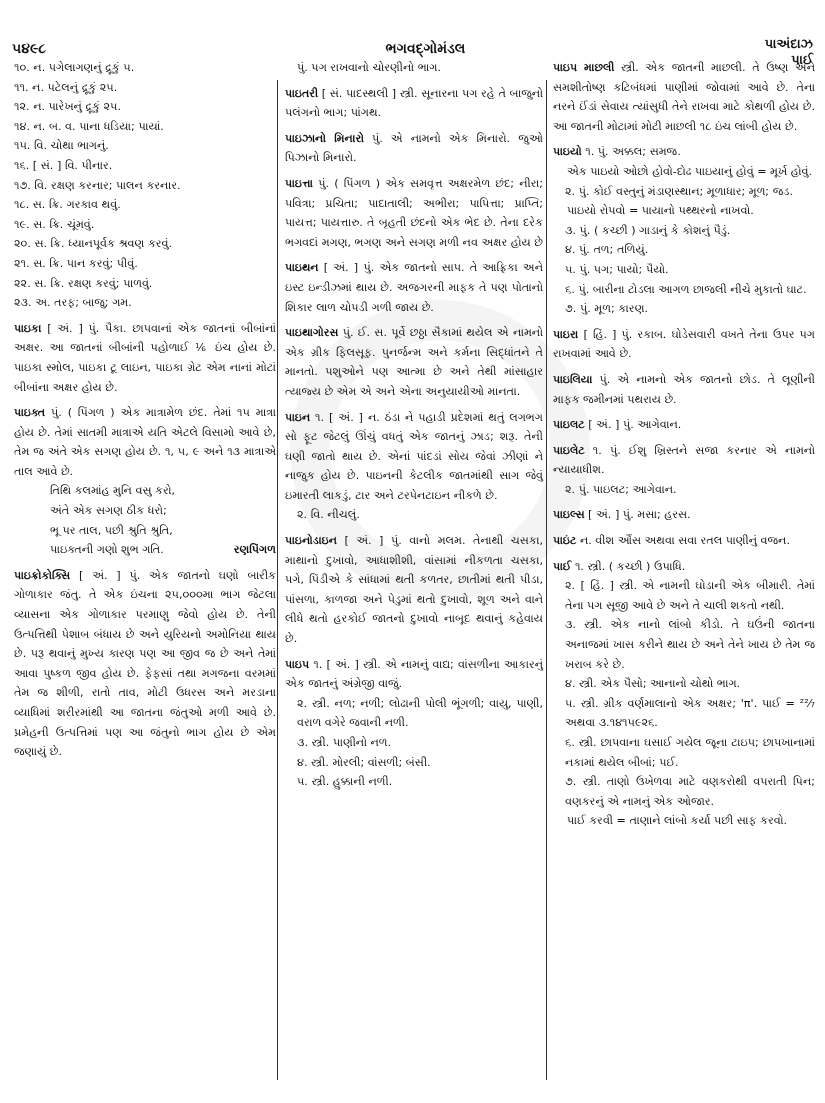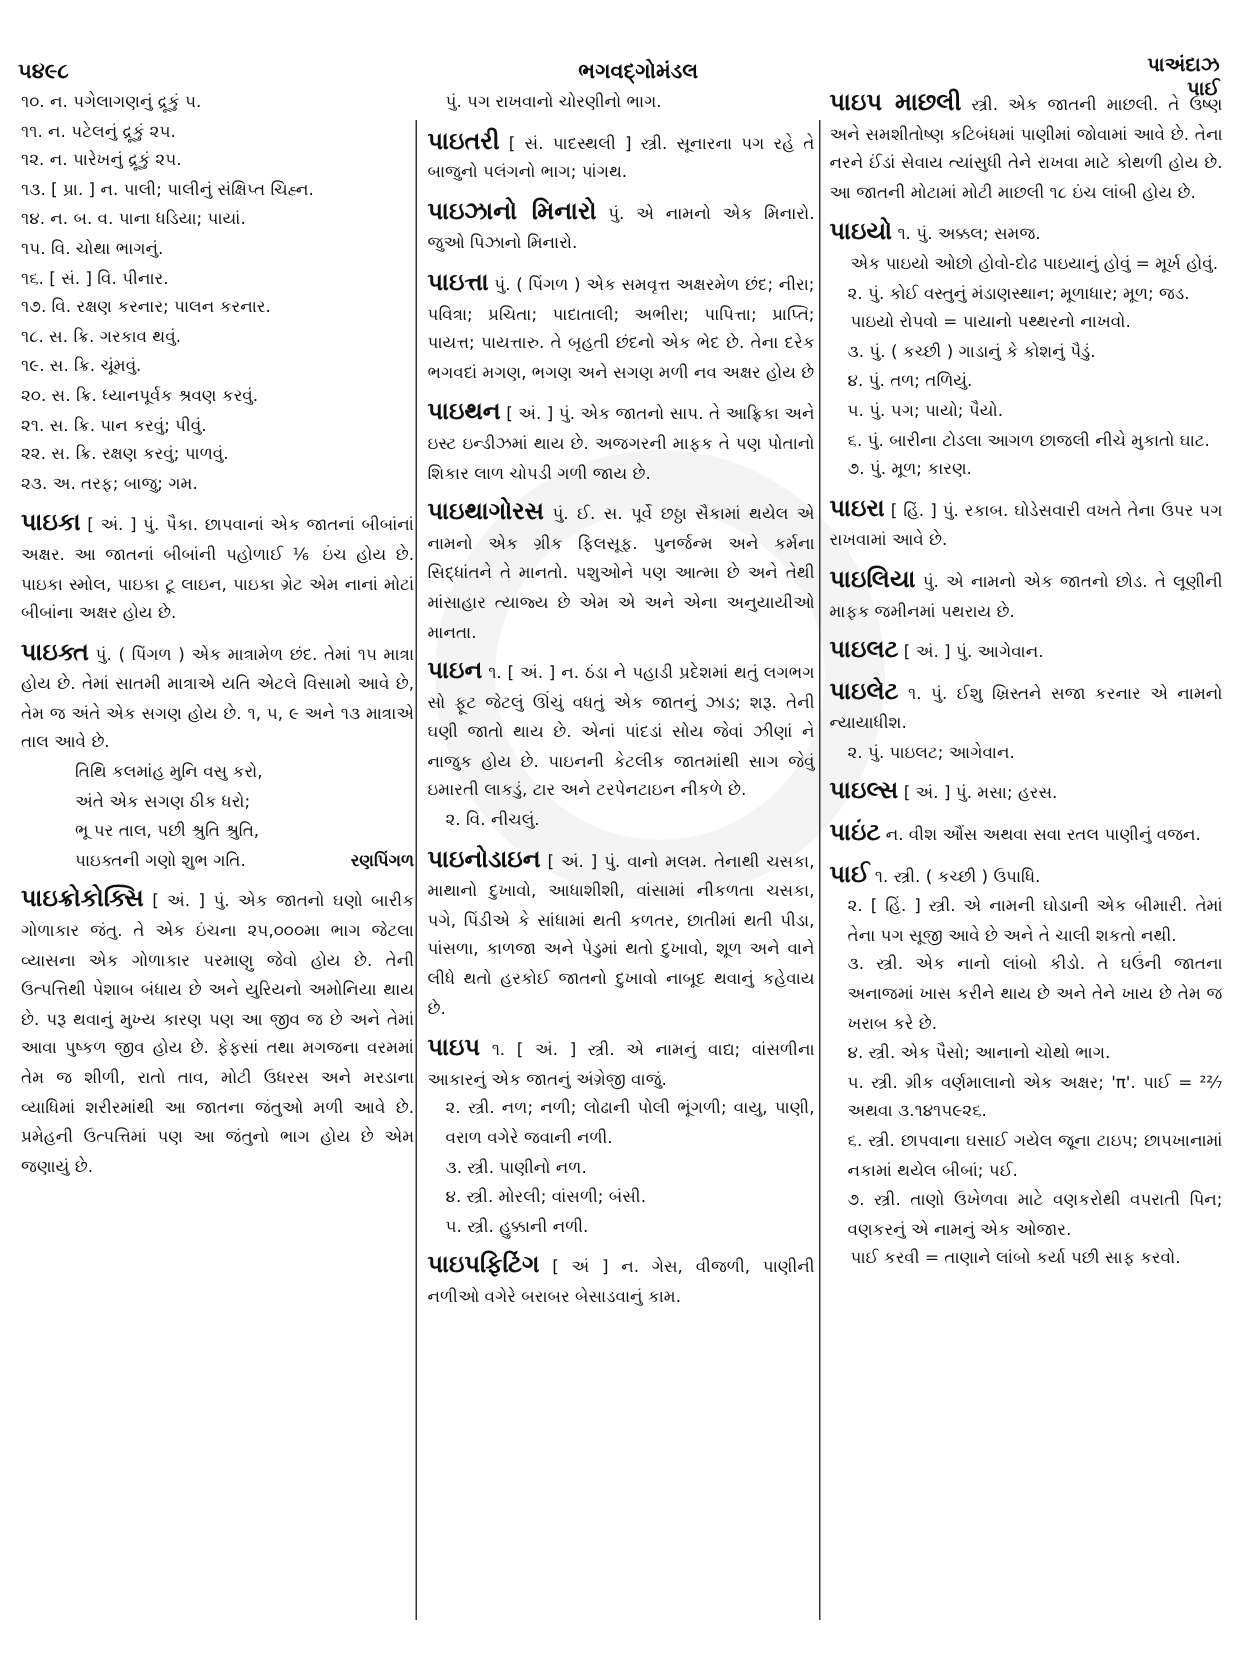--- a/index.html
+++ b/index.html
@@ -12,21 +12,21 @@
   .pg-title { position:absolute; left:0; right:0; top:22px; text-align:center; font-size:14px; font-weight:bold;padding-left:26px; }
   .pg-guide { position:absolute; right:12px; top:18px; text-align:right; font-size:13px; font-weight:bold; line-height:16px; }
   .col { position:absolute; top:58px; font-size:11.2px; line-height:19.6px; }
   .col1 { left:14px; width:262px; }
   .col2 { left:285px; width:258px; }
   .col3 { left:553px; width:262px; }
   .rule { position:absolute; top:80px; width:1px; background:#333; }
   .rule1 { left:277px; height:1000px; }
   .rule2 { left:546px; height:1000px; }
   .entry { margin-bottom:6px; text-align:justify; }
-  .hw { font-weight:bold; font-size:16px; }
+  .hw { font-weight:bold; font-size:11px; }
   .sense { display:block; }
   .indent { padding-left:12px; }
   .verse { padding-left:36px; }
   .sub { padding-left:14px; }
   .attrib { float:right; font-weight:bold; }
 </style>
 </head>
 <body>
 
 <div class="watermark"></div>
@@ -41,21 +41,20 @@
 </div>
 
 <div class="rule rule1"></div>
 <div class="rule rule2"></div>
 
 <div class="col col1">
     <div class="entry">
       <span class="sense">૧૦. ન. પગેલાગણનું દ્રૂકું ૫.</span>
       <span class="sense">૧૧. ન. પટેલનું દ્રૂકું ૨૫.</span>
       <span class="sense">૧૨. ન. પારેખનું દ્રૂકું ૨૫.</span>
-      <span class="sense">૧૩. [ પ્રા. ] ન. પાલી; પાલીનું સંક્ષિપ્ત ચિહ્ન.</span>
       <span class="sense">૧૪. ન. બ. વ. પાના ધડિયા; પાયાં.</span>
       <span class="sense">૧૫. વિ. ચોથા ભાગનું.</span>
       <span class="sense">૧૬. [ સં. ] વિ. પીનાર.</span>
       <span class="sense">૧૭. વિ. રક્ષણ કરનાર; પાલન કરનાર.</span>
       <span class="sense">૧૮. સ. ક્રિ. ગરકાવ થવું.</span>
       <span class="sense">૧૯. સ. ક્રિ. ચૂંમવું.</span>
       <span class="sense">૨૦. સ. ક્રિ. ધ્યાનપૂર્વક શ્રવણ કરવું.</span>
       <span class="sense">૨૧. સ. ક્રિ. પાન કરવું; પીવું.</span>
       <span class="sense">૨૨. સ. ક્રિ. રક્ષણ કરવું; પાળવું.</span>
       <span class="sense">૨૩. અ. તરફ; બાજુ; ગમ.</span>
@@ -69,21 +68,20 @@
       <span class="indent sense">પું. પગ રાખવાનો ચોરણીનો ભાગ.</span>
     </div>
     <div class="entry"><span class="hw">પાઇતરી</span> <span>[ સં. પાદસ્થલી ] સ્ત્રી. સૂનારના પગ રહે તે બાજુનો પલંગનો ભાગ; પાંગથ.</span></div>
     <div class="entry"><span class="hw">પાઇઝાનો મિનારો</span> <span>પું. એ નામનો એક મિનારો. જુઓ પિઝાનો મિનારો.</span></div>
     <div class="entry"><span class="hw">પાઇત્તા</span> <span>પું. ( પિંગળ ) એક સમવૃત્ત અક્ષરમેળ છંદ; નીરા; પવિત્રા; પ્રચિતા; પાદાતાલી; અભીરા; પાપિત્તા; પ્રાપ્તિ; પાયત્ત; પાયત્તારુ. તે બૃહતી છંદનો એક ભેદ છે. તેના દરેક ભગવદાં મગણ, ભગણ અને સગણ મળી નવ અક્ષર હોય છે</span></div>
     <div class="entry"><span class="hw">પાઇથન</span> <span>[ અં. ] પું. એક જાતનો સાપ. તે આફ્રિકા અને ઇસ્ટ ઇન્ડીઝમાં થાય છે. અજગરની માફક તે પણ પોતાનો શિકાર લાળ ચોપડી ગળી જાય છે.</span></div>
     <div class="entry"><span class="hw">પાઇથાગોરસ</span> <span>પું. ઈ. સ. પૂર્વે છઠ્ઠા સૈકામાં થયેલ એ નામનો એક ગ્રીક ફિલસૂફ. પુનર્જન્મ અને કર્મના સિદ્ધાંતને તે માનતો. પશુઓને પણ આત્મા છે અને તેથી માંસાહાર ત્યાજ્ય છે એમ એ અને એના અનુયાયીઓ માનતા.</span></div>
     <div class="entry"><span class="hw">પાઇન</span> <span>૧. [ અં. ] ન. ઠંડા ને પહાડી પ્રદેશમાં થતું લગભગ સો ફૂટ જેટલું ઊંચું વધતું એક જાતનું ઝાડ; શરૂ. તેની ઘણી જાતો થાય છે. એનાં પાંદડાં સોય જેવાં ઝીણાં ને નાજુક હોય છે. પાઇનની કેટલીક જાતમાંથી સાગ જેવું ઇમારતી લાકડું, ટાર અને ટરપેનટાઇન નીકળે છે.</span><span class="sense indent">૨. વિ. નીચલું.</span></div>
     <div class="entry"><span class="hw">પાઇનોડાઇન</span> <span>[ અં. ] પું. વાનો મલમ. તેનાથી ચસકા, માથાનો દુખાવો, આધાશીશી, વાંસામાં નીકળતા ચસકા, પગે, પિંડીએ કે સાંધામાં થતી કળતર, છાતીમાં થતી પીડા, પાંસળા, કાળજા અને પેડુમાં થતો દુખાવો, શૂળ અને વાને લીધે થતો હરકોઈ જાતનો દુખાવો નાબૂદ થવાનું કહેવાય છે.</span></div>
     <div class="entry"><span class="hw">પાઇપ</span> <span>૧. [ અં. ] સ્ત્રી. એ નામનું વાદ્ય; વાંસળીના આકારનું એક જાતનું અંગ્રેજી વાજું.</span><span class="sense indent">૨. સ્ત્રી. નળ; નળી; લોઢાની પોલી ભૂંગળી; વાયુ, પાણી, વરાળ વગેરે જવાની નળી.</span><span class="sense indent">૩. સ્ત્રી. પાણીનો નળ.</span><span class="sense indent">૪. સ્ત્રી. મોરલી; વાંસળી; બંસી.</span><span class="sense indent">૫. સ્ત્રી. હુક્કાની નળી.</span></div>
-    <div class="entry"><span class="hw">પાઇપફિટિંગ</span> <span>[ અં ] ન. ગેસ, વીજળી, પાણીની નળીઓ વગેરે બરાબર બેસાડવાનું કામ.</span></div>
   </div>
 <div class="col col3">
     <div class="entry"><span class="hw">પાઇપ માછલી</span> <span>સ્ત્રી. એક જાતની માછલી. તે ઉષ્ણ અને સમશીતોષ્ણ કટિબંધમાં પાણીમાં જોવામાં આવે છે. તેના નરને ઈંડાં સેવાય ત્યાંસુધી તેને રાખવા માટે કોથળી હોય છે. આ જાતની મોટામાં મોટી માછલી ૧૮ ઇંચ લાંબી હોય છે.</span></div>
     <div class="entry"><span class="hw">પાઇયો</span> <span>૧. પું. અક્કલ; સમજ.</span><span class="sense sub">એક પાઇયો ઓછો હોવો-દોઢ પાઇયાનું હોવું = મૂર્ખ હોવું.</span><span class="sense indent">૨. પું. કોઈ વસ્તુનું મંડાણસ્થાન; મૂળાધાર; મૂળ; જડ.</span><span class="sense sub">પાઇયો રોપવો = પાયાનો પથ્થરનો નાખવો.</span><span class="sense indent">૩. પું. ( કચ્છી ) ગાડાનું કે કોશનું પૈડું.</span><span class="sense indent">૪. પું. તળ; તળિયું.</span><span class="sense indent">૫. પું. પગ; પાયો; પૈયો.</span><span class="sense indent">૬. પું. બારીના ટોડલા આગળ છાજલી નીચે મુકાતો ઘાટ.</span><span class="sense indent">૭. પું. મૂળ; કારણ.</span></div>
     <div class="entry"><span class="hw">પાઇરા</span> <span>[ હિં. ] પું. રકાબ. ઘોડેસવારી વખતે તેના ઉપર પગ રાખવામાં આવે છે.</span></div>
     <div class="entry"><span class="hw">પાઇલિયા</span> <span>પું. એ નામનો એક જાતનો છોડ. તે લૂણીની માફક જમીનમાં પથરાય છે.</span></div>
     <div class="entry"><span class="hw">પાઇલટ</span> <span>[ અં. ] પું. આગેવાન.</span></div>
     <div class="entry"><span class="hw">પાઇલેટ</span> <span>૧. પું. ઈશુ ખ્રિસ્તને સજા કરનાર એ નામનો ન્યાયાધીશ.</span><span class="sense indent">૨. પું. પાઇલટ; આગેવાન.</span></div>
     <div class="entry"><span class="hw">પાઇલ્સ</span> <span>[ અં. ] પું. મસા; હરસ.</span></div>
     <div class="entry"><span class="hw">પાઇંટ</span> <span>ન. વીશ ઔંસ અથવા સવા રતલ પાણીનું વજન.</span></div>

